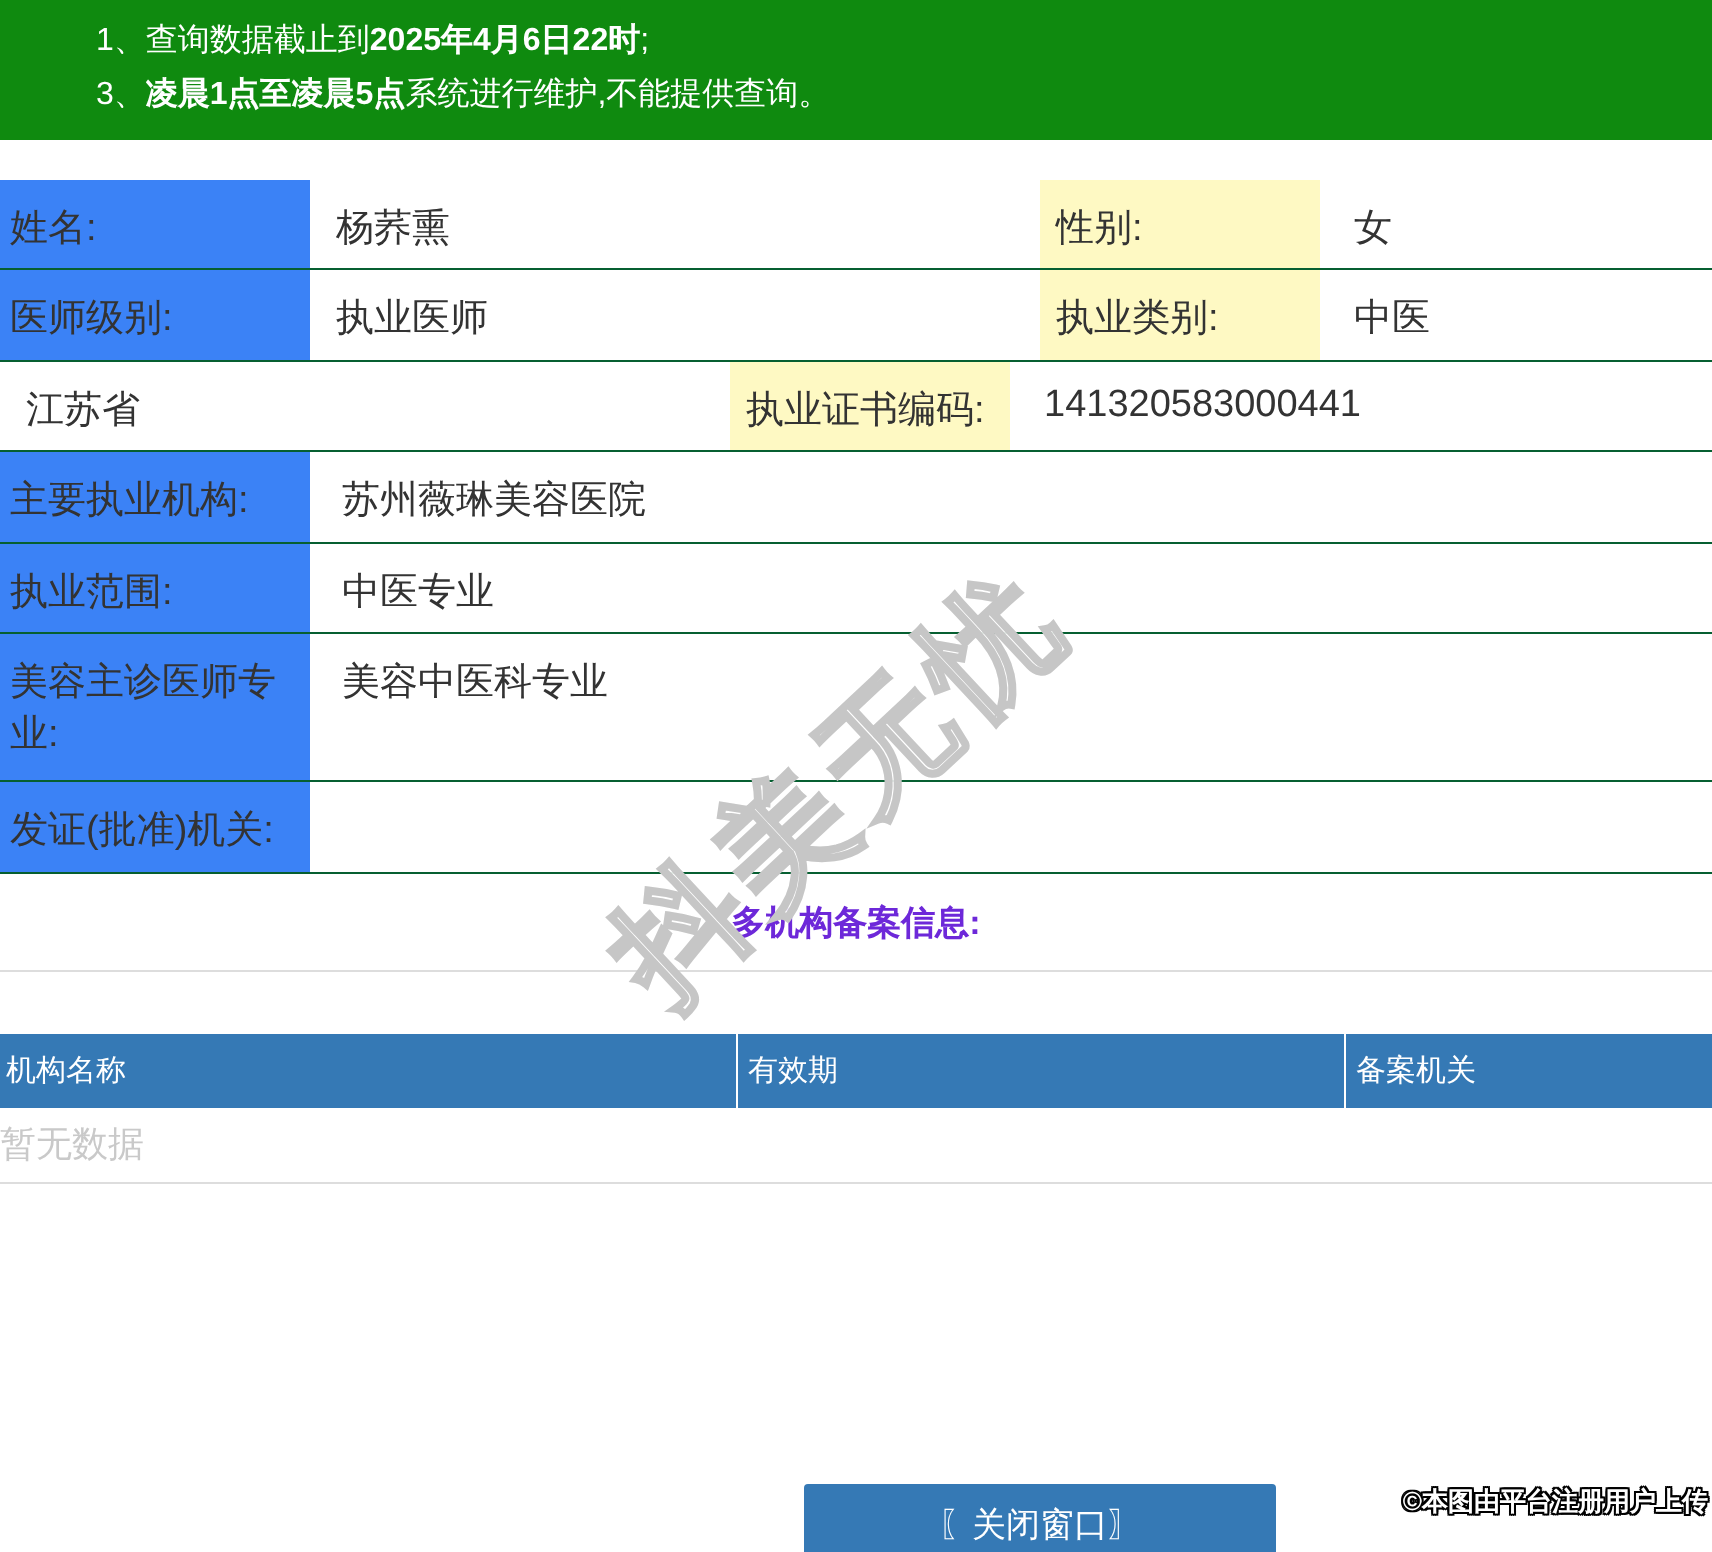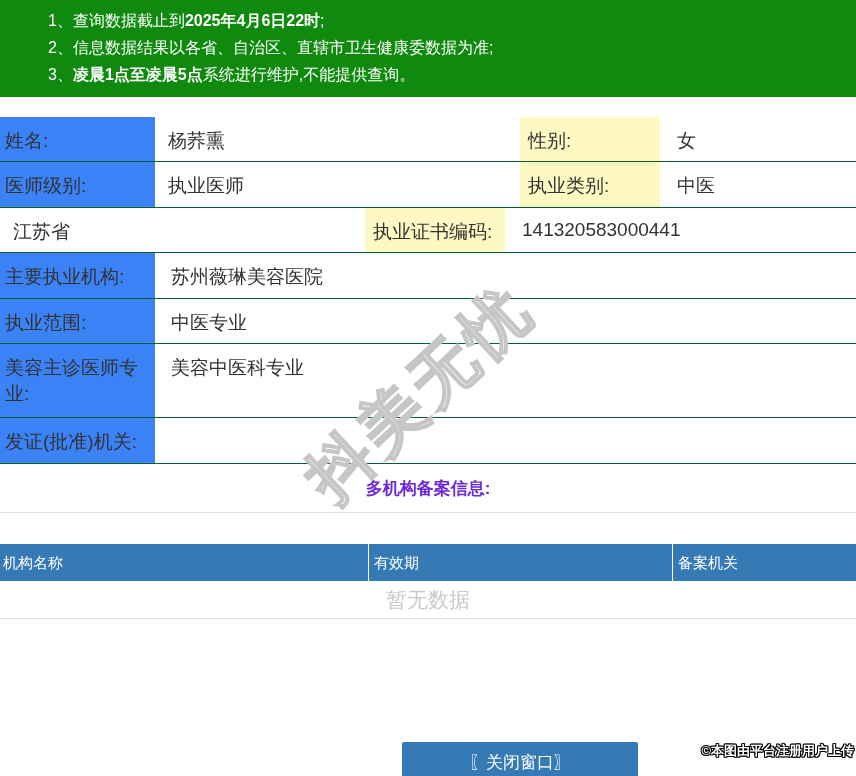--- a/index.html
+++ b/index.html
@@ -24,21 +24,21 @@
   .v2{flex:1;padding-left:17px;}
   .vfull{flex:1;padding-left:16px;}
   
   .section-title{font-size:17px;font-weight:bold;text-align:center;color:#6d28d9;margin:13px 0 12px 0;}
   .grayline{border-top:1px solid #ddd;}
   .filing-header{display:flex;background:#3579b5;height:37px;margin-top:31px;align-items:flex-end;}
   .fh-cell{box-sizing:border-box;color:#fff;font-size:15px;padding-left:5px;height:37px;line-height:37px;}
   .fh1{width:369px;border-right:1px solid #fff;padding-left:3px;}
   .fh2{width:304px;border-right:1px solid #fff;}
   .fh3{flex:1;}
-  .empty-row{height:37px;line-height:37px;text-align:center;color:#c9c9c9;font-size:21px;border-bottom:1px solid #ddd;}
+  .empty-row{height:37px;line-height:37px;color:#c9c9c9;font-size:18px;border-bottom:1px solid #ddd;}
   
   .close-btn{
     position:absolute;left:402px;top:742px;width:236px;height:42px;
     background:#3579b5;border:none;border-radius:2px;color:#fff;font-size:17px;
     font-family:inherit;text-align:center;line-height:40px;cursor:pointer;
   }
   
   .copyright{
     position:absolute;right:2px;bottom:16px;font-size:13px;font-weight:bold;color:#fff;
     text-shadow:-1px -1px 0 #000,1px -1px 0 #000,-1px 1px 0 #000,1px 1px 0 #000,
@@ -50,21 +50,20 @@
     font-size:64px;font-weight:bold;letter-spacing:6px;white-space:nowrap;
     transform:rotate(-43deg);color:rgba(255,255,255,0.9);
     -webkit-text-stroke:2px #c6c6c6;z-index:5;pointer-events:none;
   }
 </style>
 </head>
 <body>
 
 <div class="banner">
   <div class="notice"><span>1、</span><span>查询数据截止到</span><span class="b">2025年4月6日22时</span><span>;</span></div>
-  <div class="notice"><span>2、</span><span>信息数据结果以各省、自治区、直辖市卫生健康委数据为准;</span><span class="b"></span><span></span></div>
   <div class="notice"><span>3、</span><span></span><span class="b">凌晨1点至凌晨5点</span><span>系统进行维护,不能提供查询。</span></div>
 </div>
 
 <div class="info-table">
   <div class="irow h45">
     <div class="cell lab l1">姓名:</div>
     <div class="cell v1">杨荞熏</div>
     <div class="cell lab l2">性别:</div>
     <div class="cell v2">女</div>
   </div>

